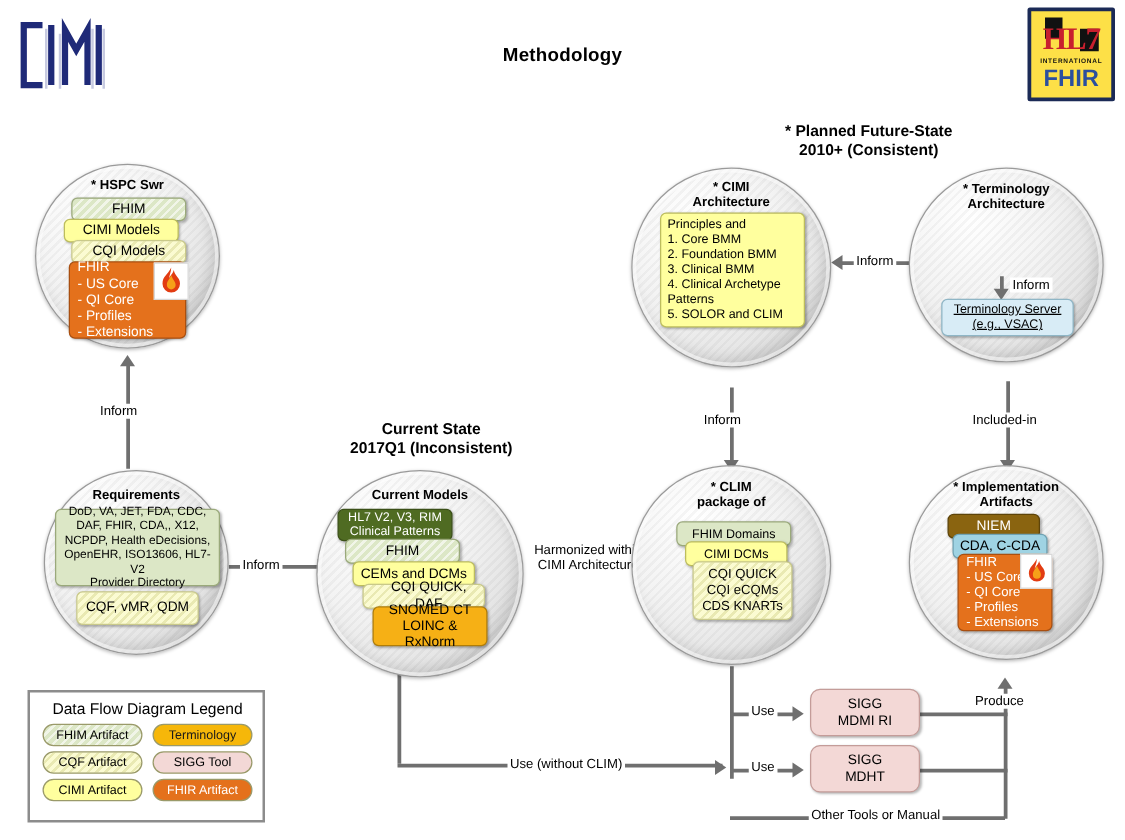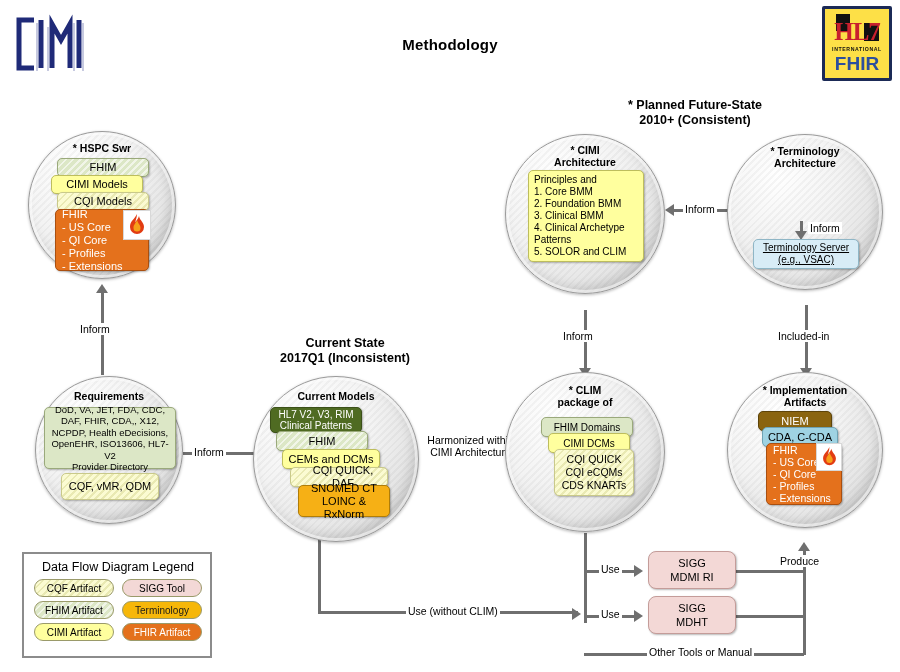--- a/index.html
+++ b/index.html
@@ -366,24 +366,24 @@
   <span class="ln">MDMI RI</span>
 </div>
 <div class="abs card sigg" style="left:648px;top:596px;width:88px;height:38px;font-size:11px;line-height:14px;border-radius:8px;">
   <span class="ln">SIGG</span>
   <span class="ln">MDHT</span>
 </div>
 
 <div class="abs" id="legend">
   <div class="lg-title">Data Flow Diagram Legend</div>
   <div class="lg-row">
+    <div class="pill fhim-hatch">FHIM Artifact</div>
+    <div class="pill term">Terminology</div>
+  </div>
+  <div class="lg-row">
     <div class="pill cqf">CQF Artifact</div>
     <div class="pill sigg">SIGG Tool</div>
-  </div>
-  <div class="lg-row">
-    <div class="pill fhim-hatch">FHIM Artifact</div>
-    <div class="pill term">Terminology</div>
   </div>
   <div class="lg-row">
     <div class="pill cimi">CIMI Artifact</div>
     <div class="pill fhir">FHIR Artifact</div>
   </div>
 </div>
 
 </body></html>

